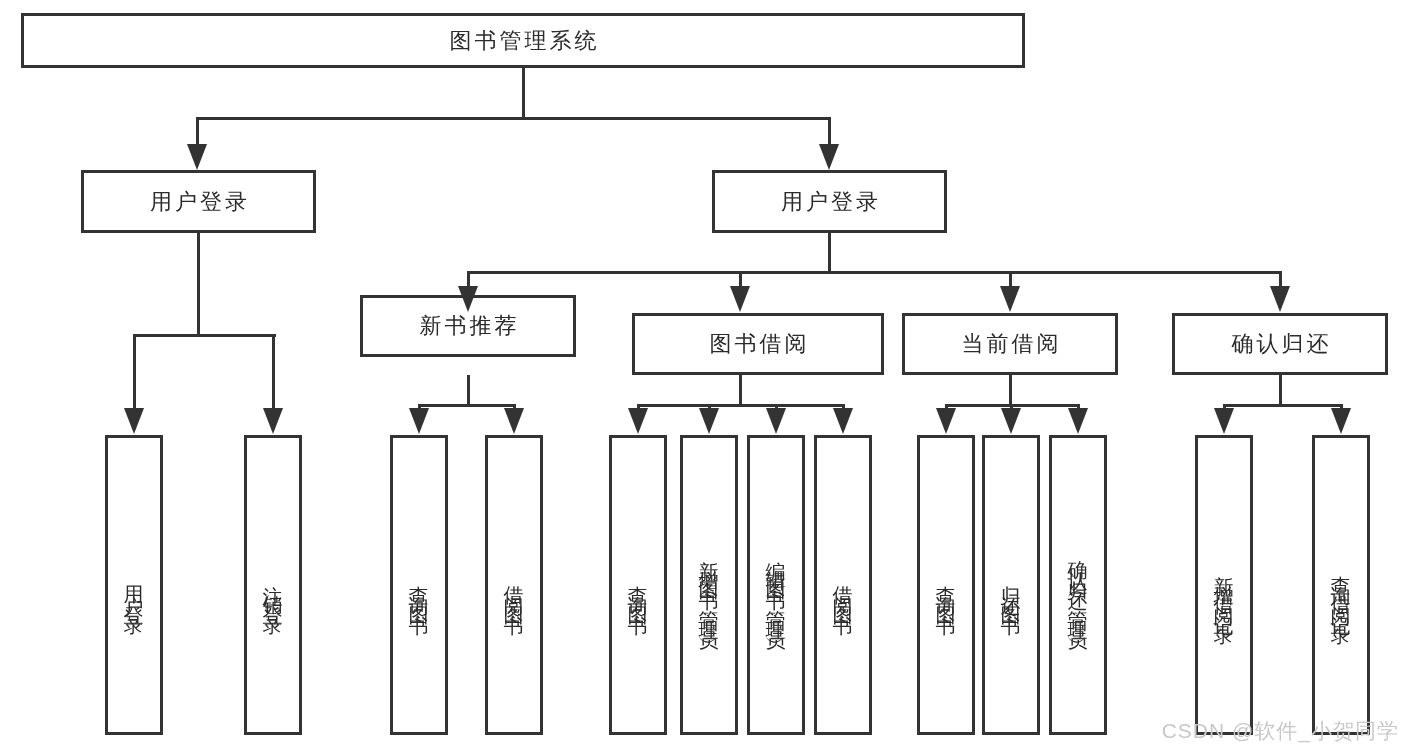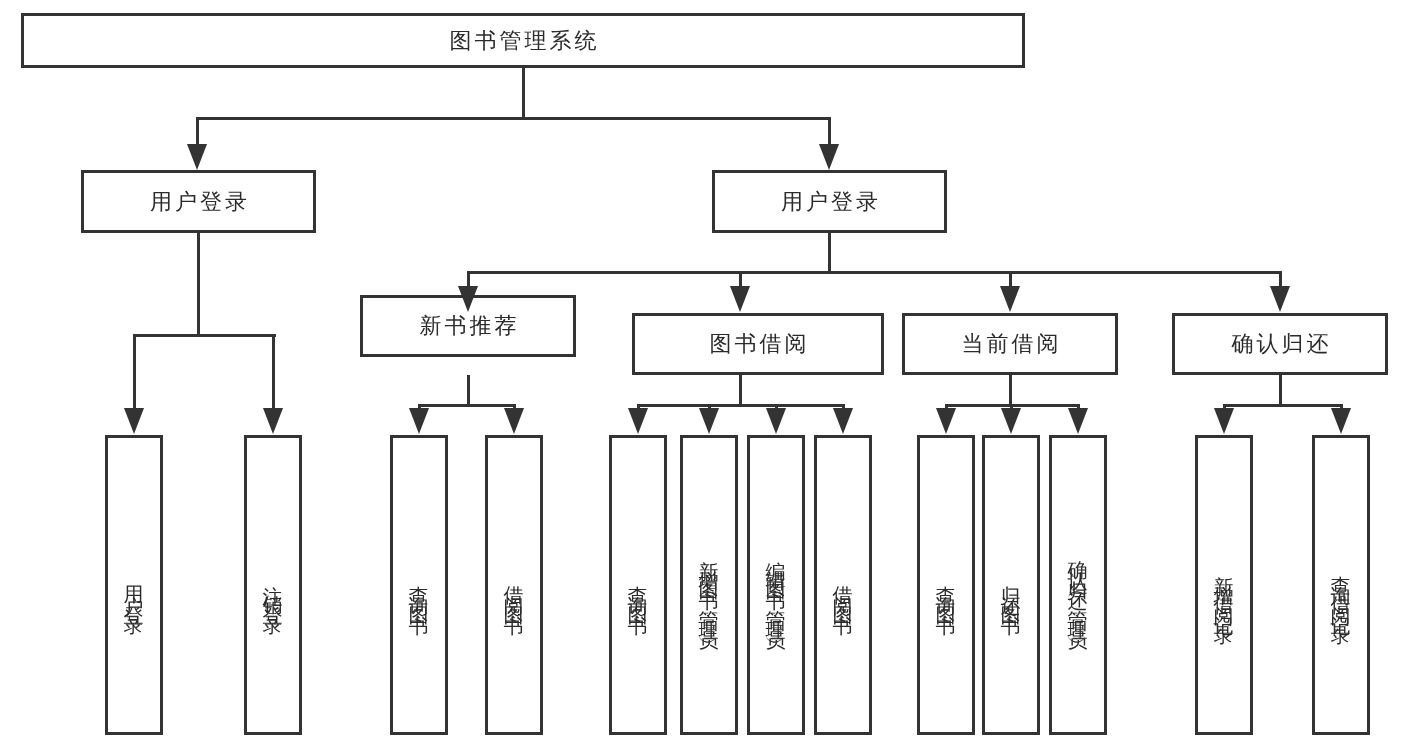--- a/index.html
+++ b/index.html
@@ -204,14 +204,15 @@
   <div class="vline" style="left:1077px; top:404px; height:8px;"></div>
   <div class="arrow" style="left:1068px; top:408px;"></div>
 
   <div class="vline" style="left:1279px; top:375px; height:31px;"></div>
   <div class="hline" style="left:1223px; top:404px; width:120px;"></div>
   <div class="vline" style="left:1223px; top:404px; height:8px;"></div>
   <div class="arrow" style="left:1214px; top:408px;"></div>
   <div class="vline" style="left:1340px; top:404px; height:8px;"></div>
   <div class="arrow" style="left:1331px; top:408px;"></div>
 
+  <div class="watermark">CSDN @软件_小贺同学</div>
 
 </div>
 
 </body></html>

